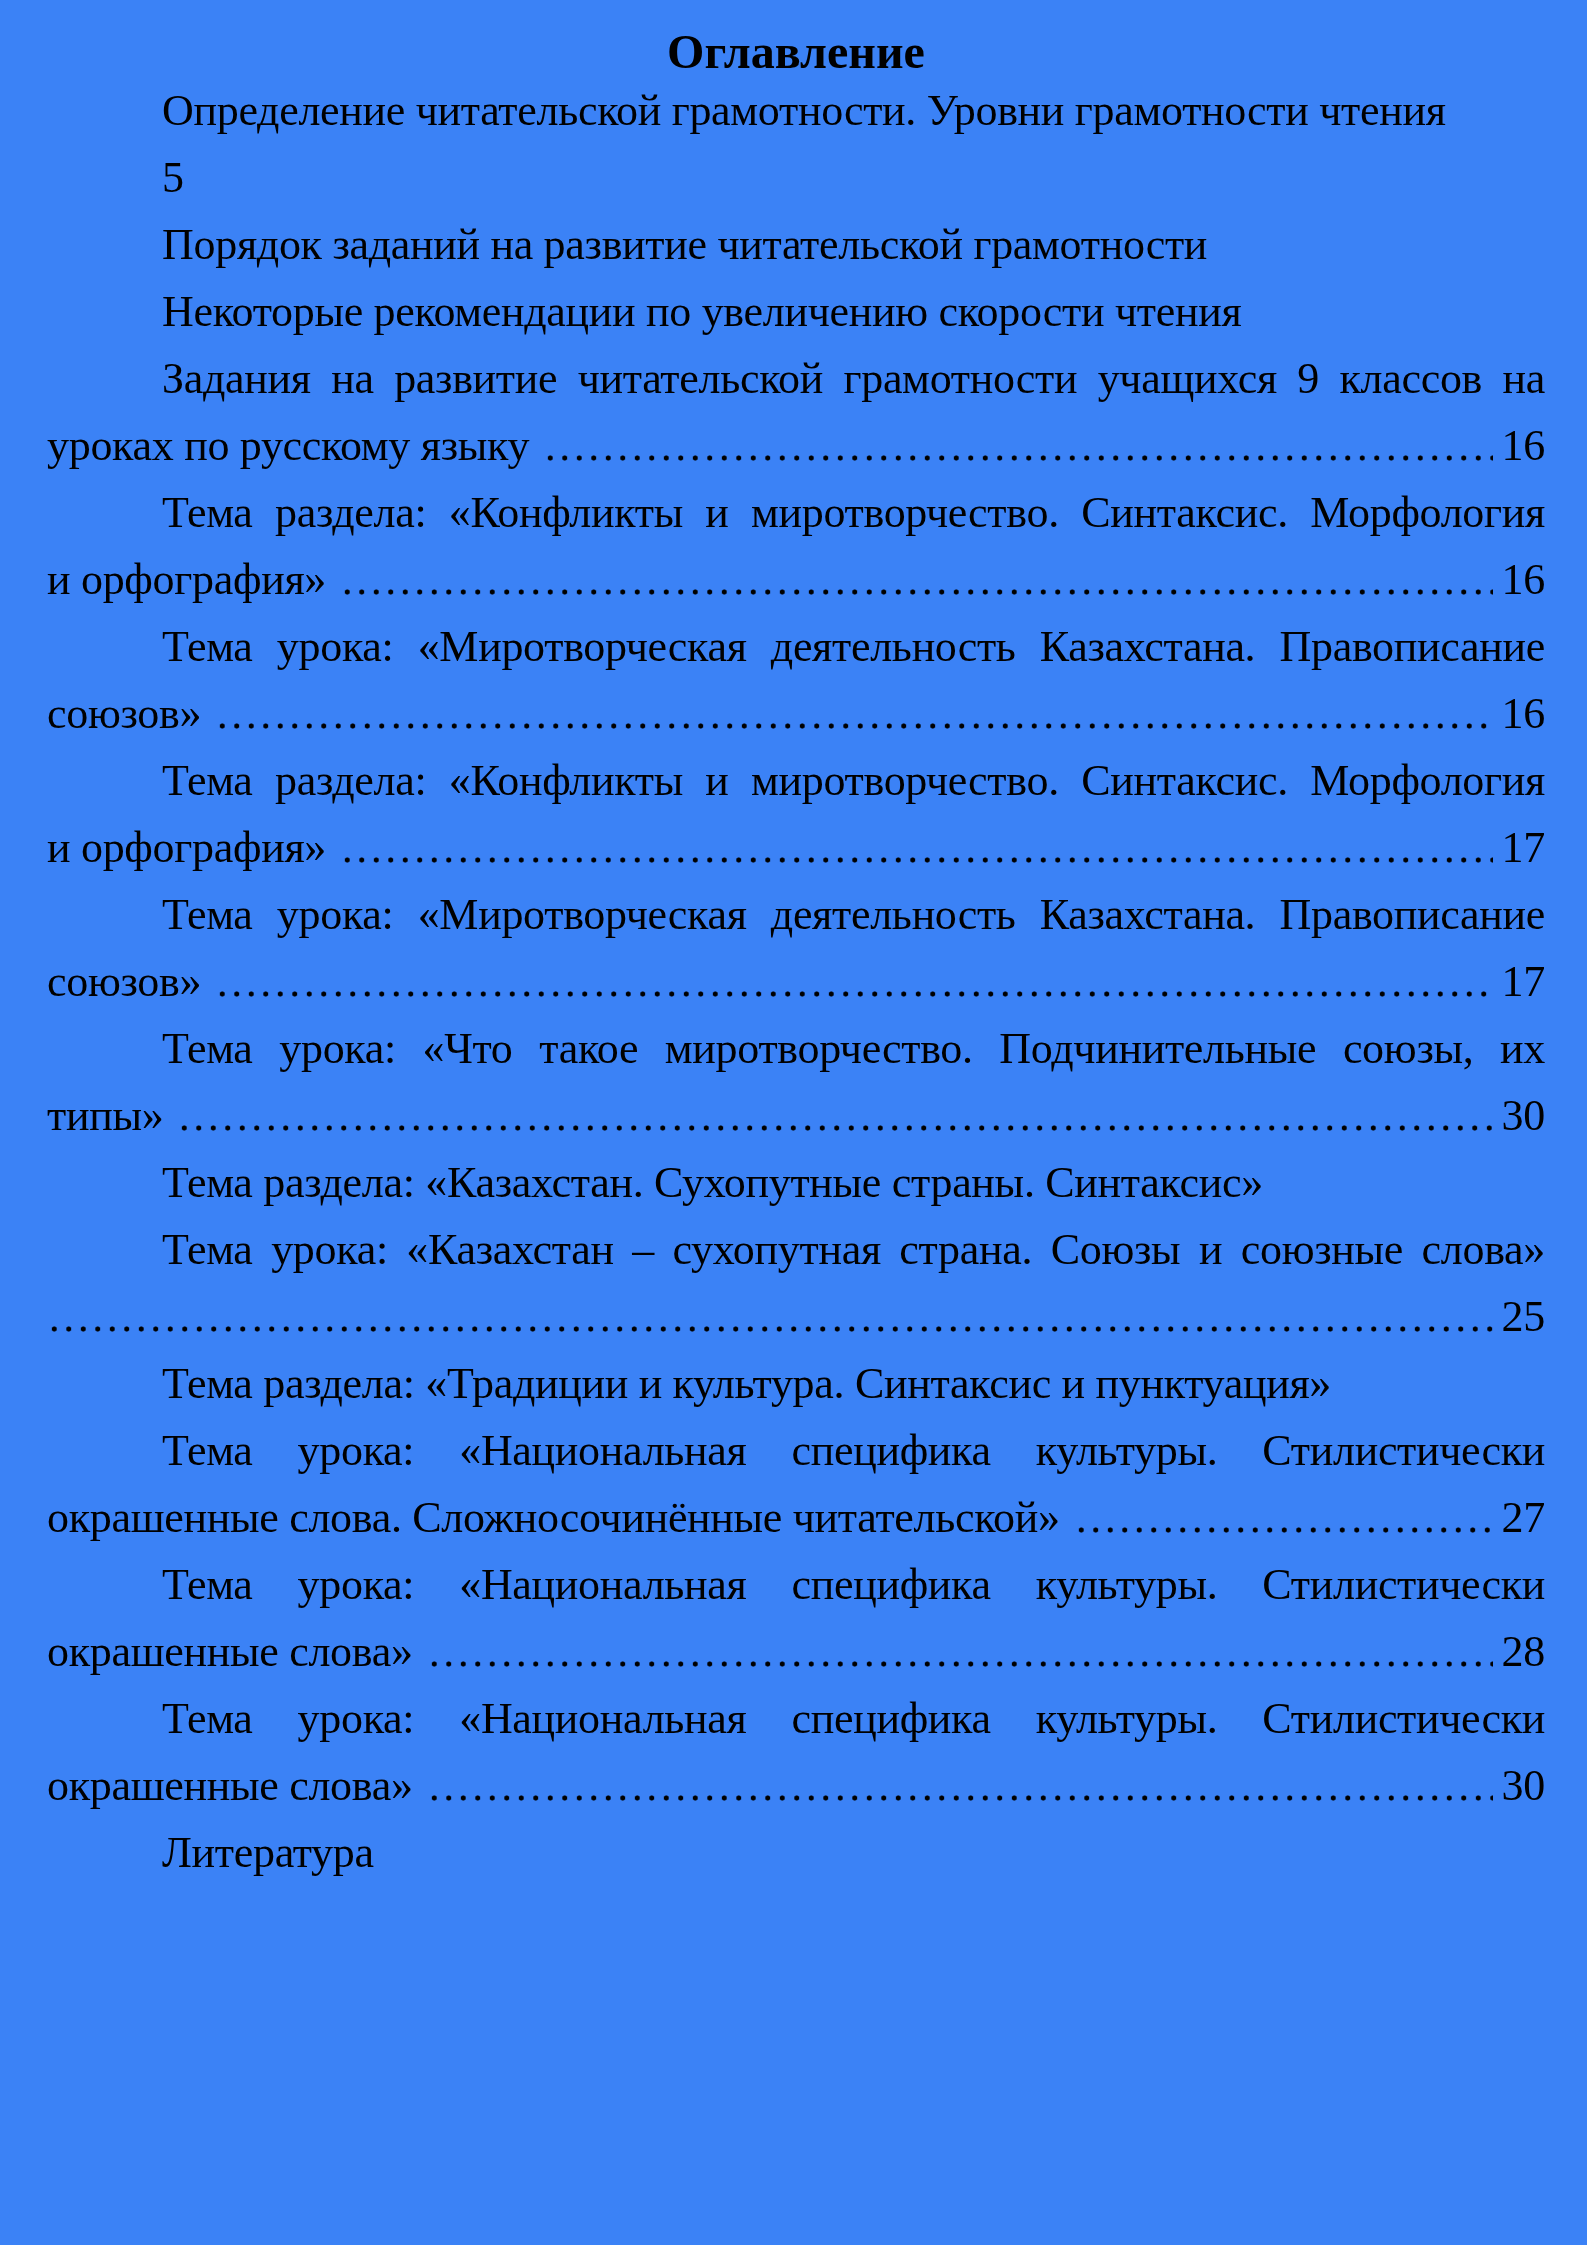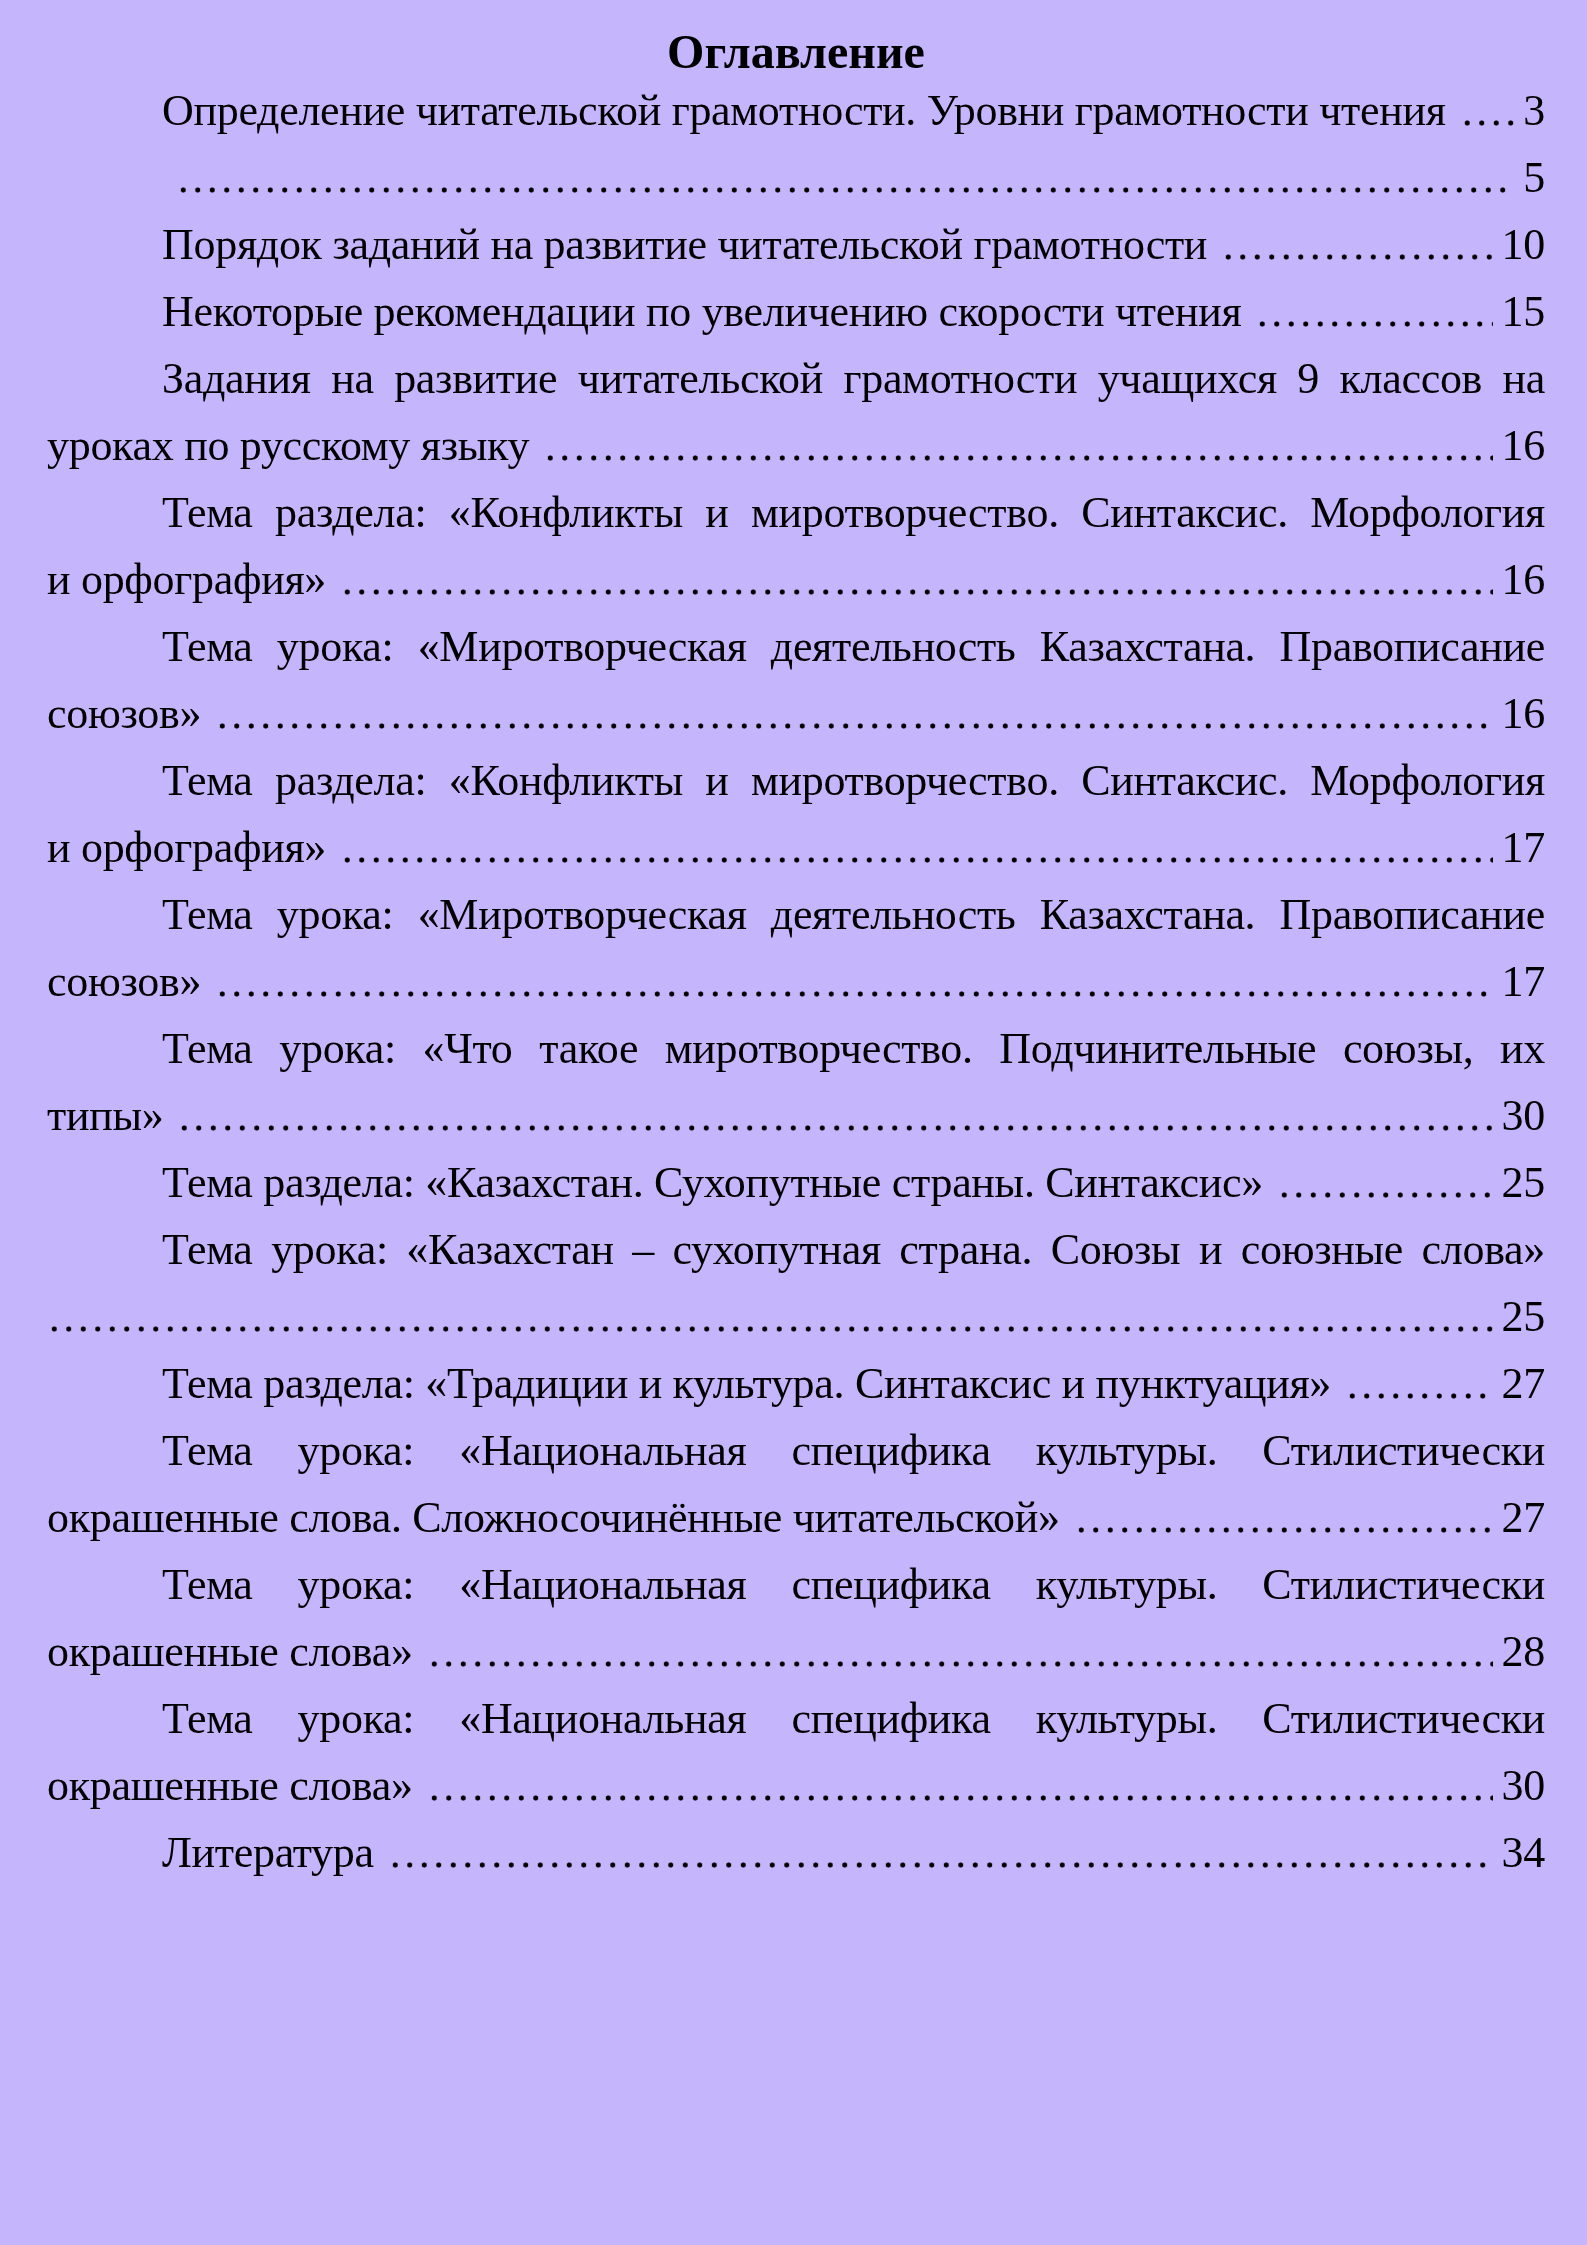--- a/index.html
+++ b/index.html
@@ -2,21 +2,21 @@
 <html><head>
 <meta charset="utf-8">
 <style>
   * { margin: 0; padding: 0; box-sizing: border-box; }
   html, body { background: #808080; }
   .page {
     position: relative;
     width: 1587px;
     height: 2245px;
     margin: 0 auto;
-    background: #c4b5fd;
+    background: #3b82f6;
     color: #000000;
     font-family: "Liberation Serif", "DejaVu Serif", serif;
     padding: 18px 42px 4px 47px;
     overflow: hidden;
   }
   .title {
     font-size: 48px;
     font-weight: bold;
     line-height: 67px;
     text-align: center;
@@ -24,21 +24,21 @@
     letter-spacing: 0px;
   }
   .toc { width: 100%; }
   .line {
     height: 67px;
     line-height: 67px;
     font-size: 44px;
     letter-spacing: -0.3px;
     width: 100%;
   }
-  .line.indent { padding-left: 115px; }
+  .line.indent { padding-left: 115px; flex-direction: column; }
   .line.justify {
     display: block;
     text-align: justify;
     text-align-last: justify;
     white-space: normal;
   }
   .line.leaderline {
     display: flex;
     align-items: stretch;
     overflow: hidden;

